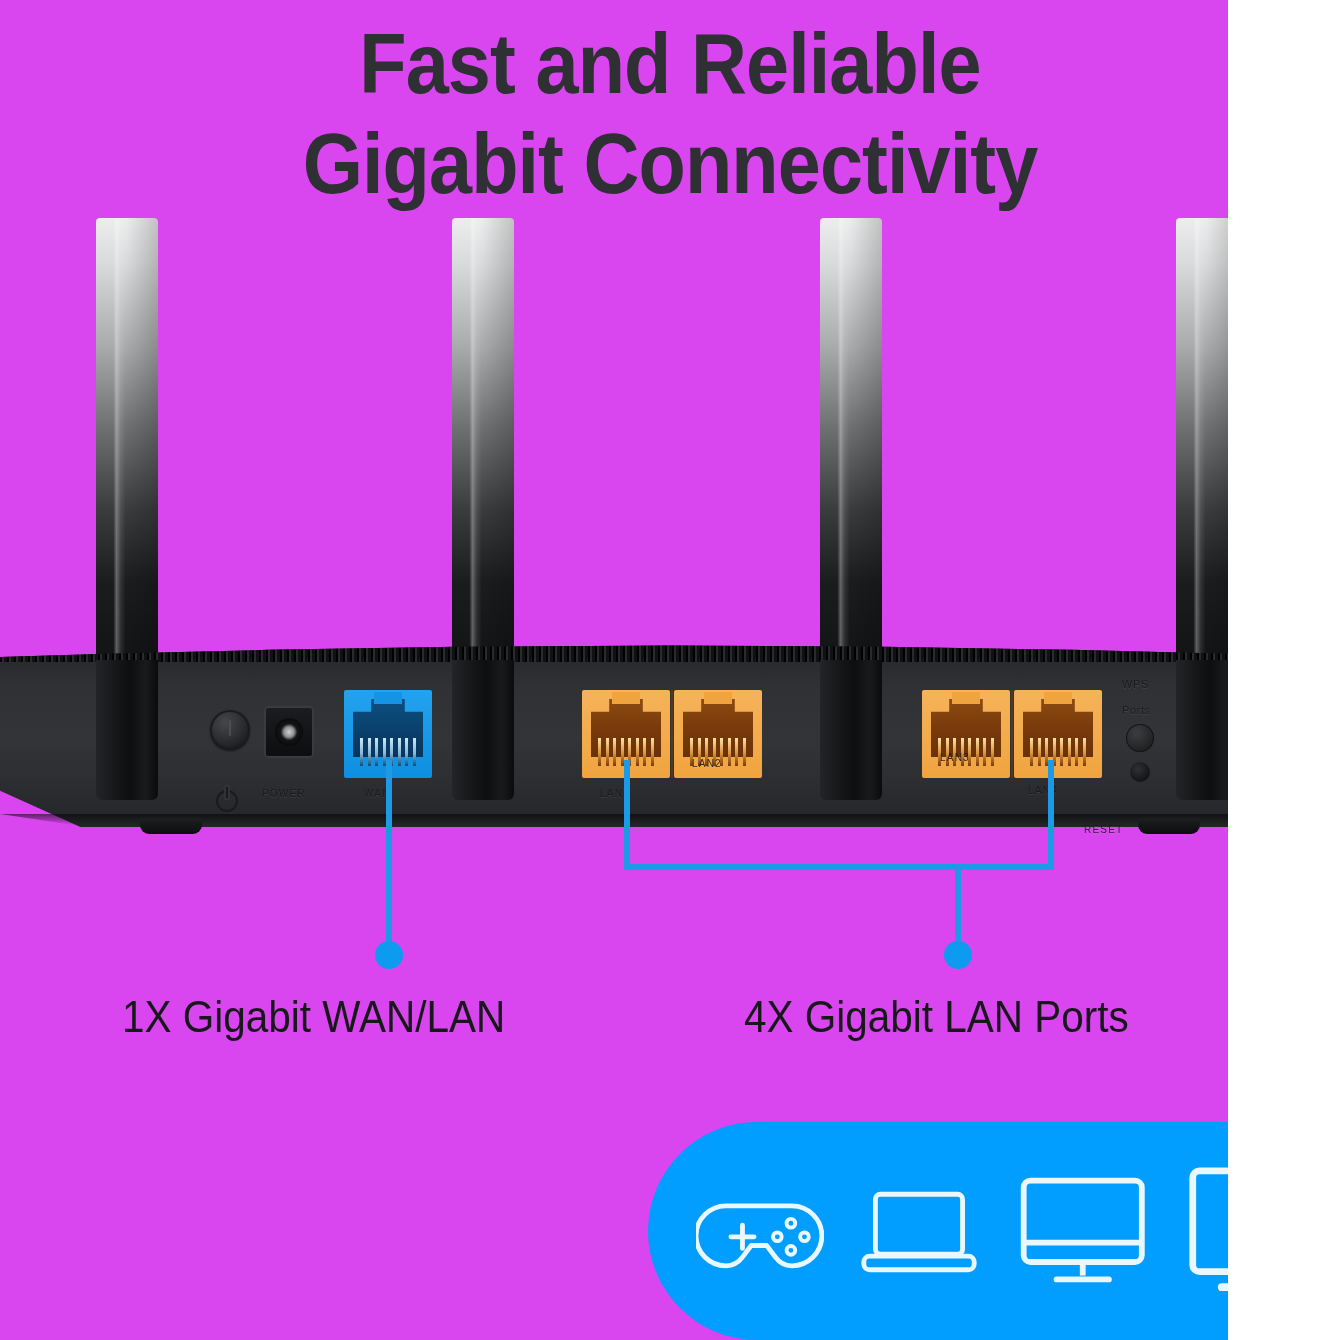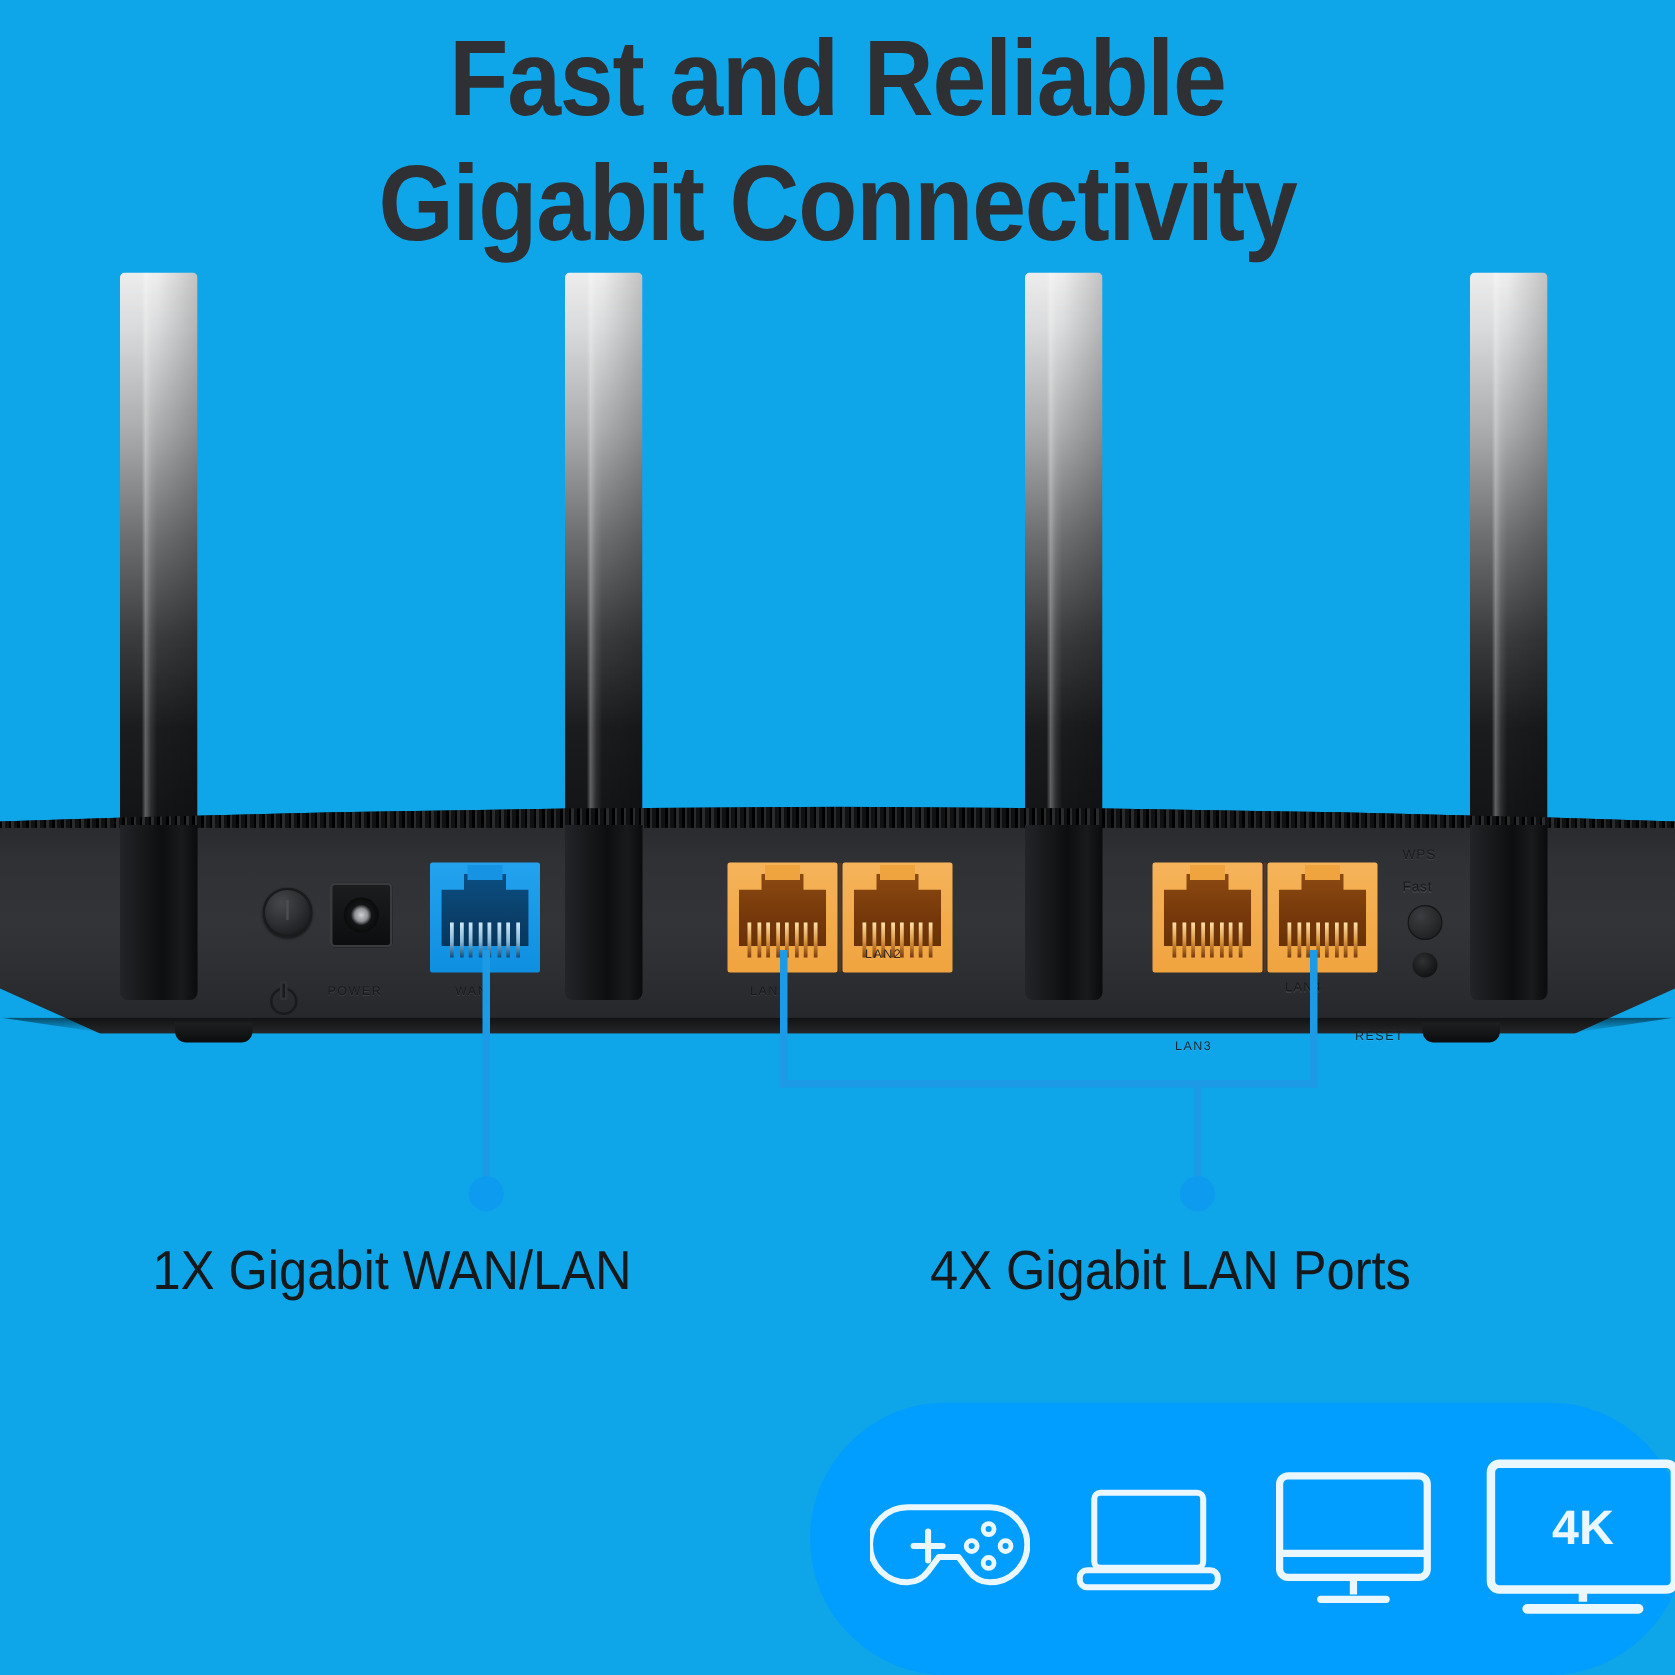--- a/index.html
+++ b/index.html
@@ -5,23 +5,23 @@
   html, body {
     margin: 0;
     padding: 0;
     background: #ffffff;
   }
   body {
     font-family: "Liberation Sans", sans-serif;
   }
   #stage {
     position: relative;
-    width: 1340px;
+    width: 1228px;
     height: 1340px;
-    background: #0ea5e9;
+    background: #d946ef;
     overflow: hidden;
   }
 
   
   .headline {
     position: absolute;
     left: 0;
     top: 14px;
     width: 1340px;
     text-align: center;
@@ -402,29 +402,29 @@
           <i></i>
           <i></i>
       </div>
     </div>
     <div class="port-divider d2"></div>
 
     <div class="wps-btn"></div>
     <div class="reset-hole"></div>
 
     <div class="silk tiny" style="left:1122px; top:16px;text-align:center;">WPS</div>
-    <div class="silk tiny" style="left:1122px; top:42px;">Fast</div>
+    <div class="silk tiny" style="left:1122px; top:42px;">Ports</div>
   </div>
 
   <div class="silk-pwr-icon" style="left:216px; top:790px;"></div>
   <div class="silk" style="left:262px; top:788px;">POWER</div>
   <div class="silk" style="left:364px; top:788px;">WAN</div>
   <div class="silk" style="left:600px; top:788px;">LAN1</div>
   <div class="silk" style="left:692px; top:758px;">LAN2</div>
-  <div class="silk" style="left:940px; top:832px;">LAN3</div>
+  <div class="silk" style="left:940px; top:752px;">LAN3</div>
   <div class="silk" style="left:1028px;top:785px;">LAN4</div>
   <div class="silk" style="left:1084px;top:824px;">RESET</div>
 
   <div class="antenna-foot f1"></div>
   <div class="antenna-foot f2"></div>
   <div class="antenna-foot f3"></div>
   <div class="antenna-foot f4"></div>
 
   <div class="callout-line" style="left:386px; top:760px; width:6px; height:192px;"></div>
   <div class="callout-dot" style="left:375px; top:941px;"></div>

